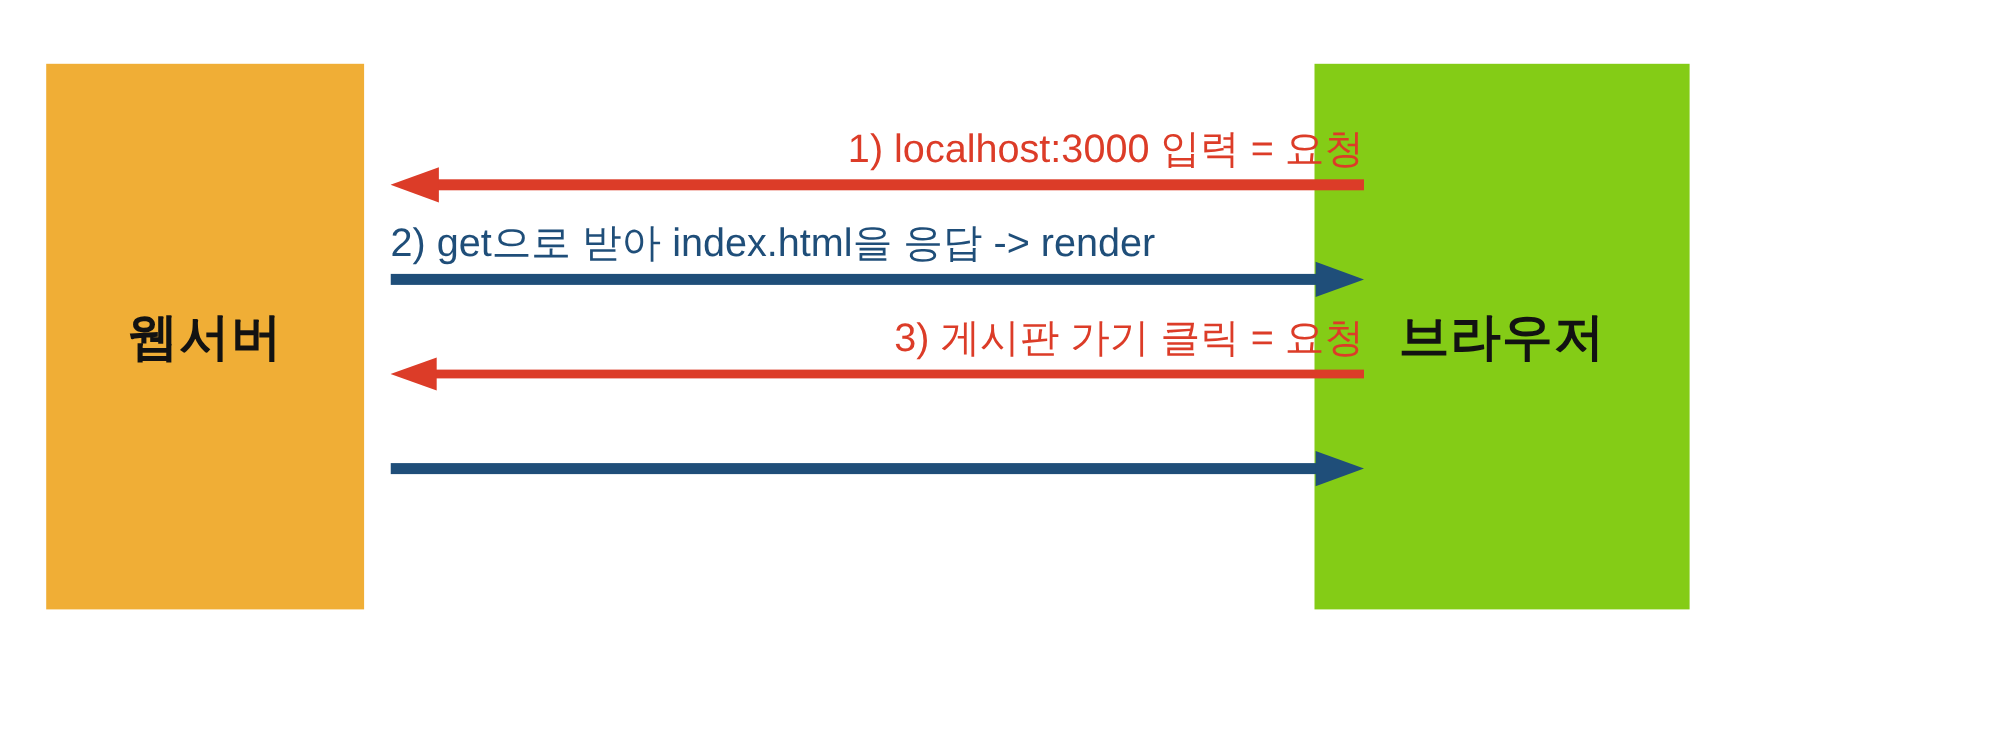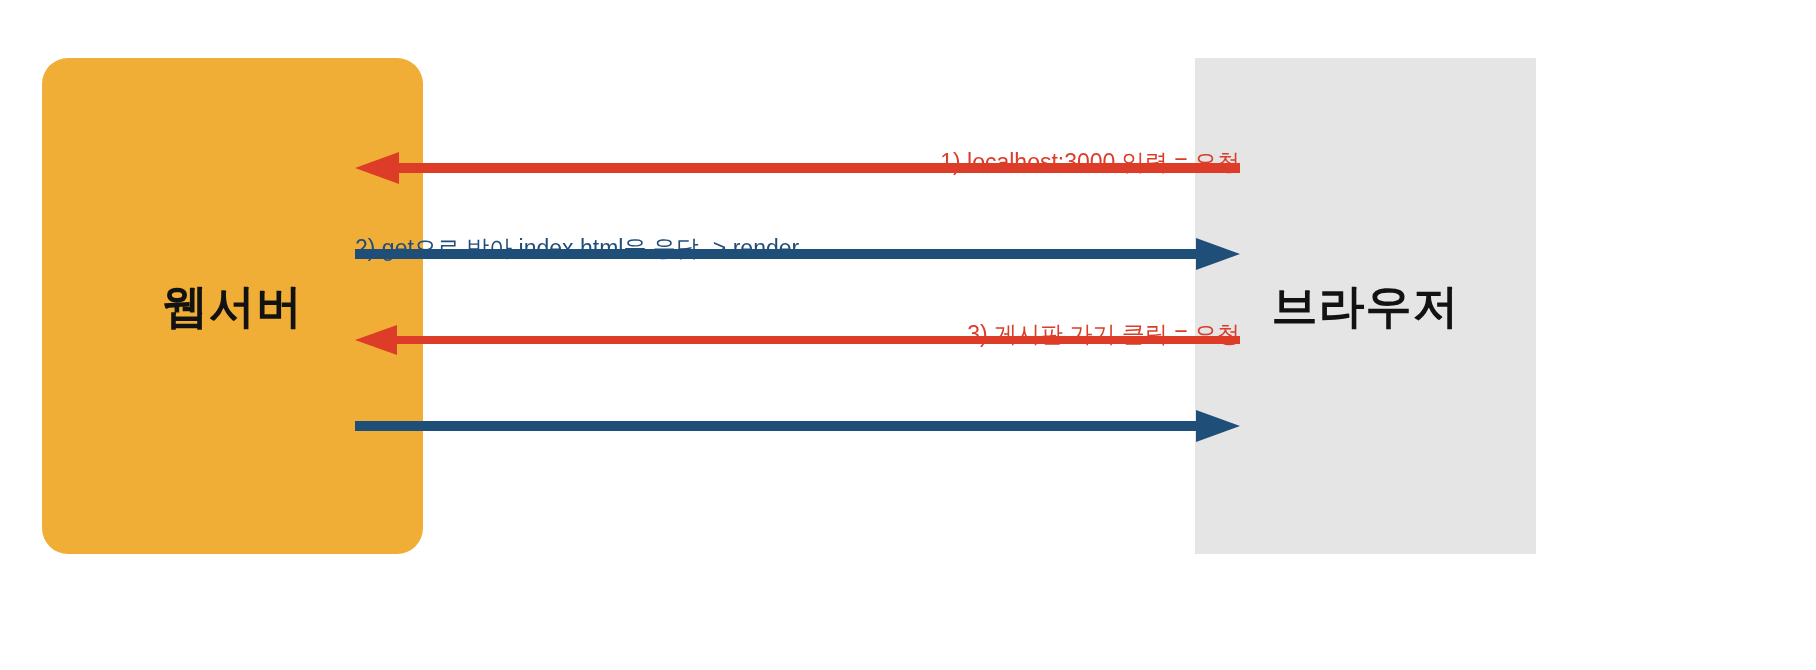--- a/index.html
+++ b/index.html
@@ -30,37 +30,36 @@
   .actor-label {
     font-size: 46px;
     font-weight: bold;
     color: #121212;
     letter-spacing: 1px;
     line-height: 1;
     white-space: nowrap;
   }
   #server-box {
     left: 42px;
-    width: 381px;
-    border-radius: 26px;
+    width: 289px;
   }
   #browser-box {
     left: 1195px;
     width: 341px;
   }
 
   
   .message {
     position: absolute;
     height: 86px;
   }
   .msg-label {
     position: absolute;
-    bottom: 10px;
-    font-size: 23px;
+    bottom: 30px;
+    font-size: 36px;
     line-height: 1.1;
     white-space: nowrap;
   }
   .msg-label.align-right { right: 0; text-align: right; }
   .msg-label.align-left  { left: 0;  text-align: left;  }
 
   
   .arrow-wrap {
     position: absolute;
     left: 0;
@@ -78,21 +77,21 @@
 </style>
 </head>
 <body>
 
 <div id="canvas">
 
   <div class="actor-box" id="server-box" style="background: rgb(240, 174, 54);">
     <span class="actor-label" style="color: rgb(18, 18, 18);">웹서버</span>
   </div>
 
-  <div class="actor-box" id="browser-box" style="background: #e5e5e5;">
+  <div class="actor-box" id="browser-box" style="background: #84cc16;">
     <span class="actor-label" style="color: rgb(18, 18, 18);">브라우저</span>
   </div>
 
   <div class="message" id="message-1">
     <div class="msg-label align-right" style="color: rgb(220, 60, 40);">1) localhost:3000 입력 = 요청</div>
     <div class="arrow-wrap">
       <svg viewBox="0 0 885 34" preserveAspectRatio="none" aria-hidden="true">
         <rect x="34" y="12" width="851" height="10" fill="#DC3C28"></rect>
         <polygon points="0,17 44,1 44,33" fill="#DC3C28"></polygon>
       </svg>

